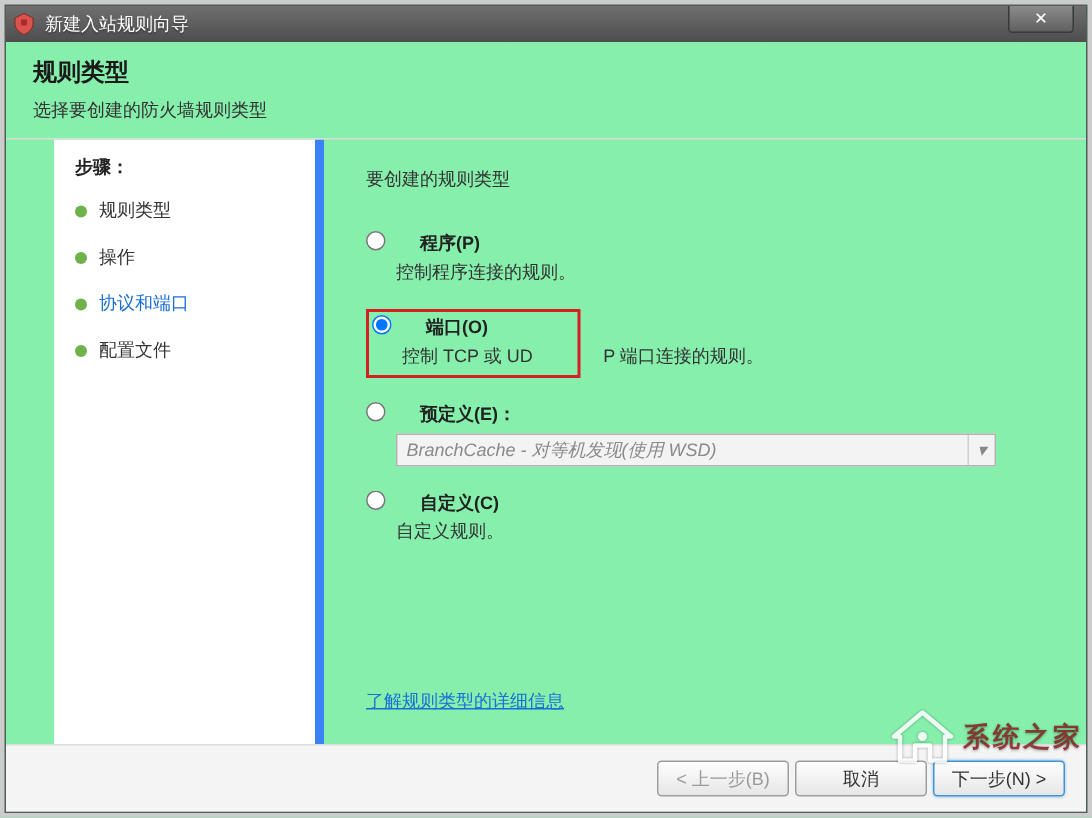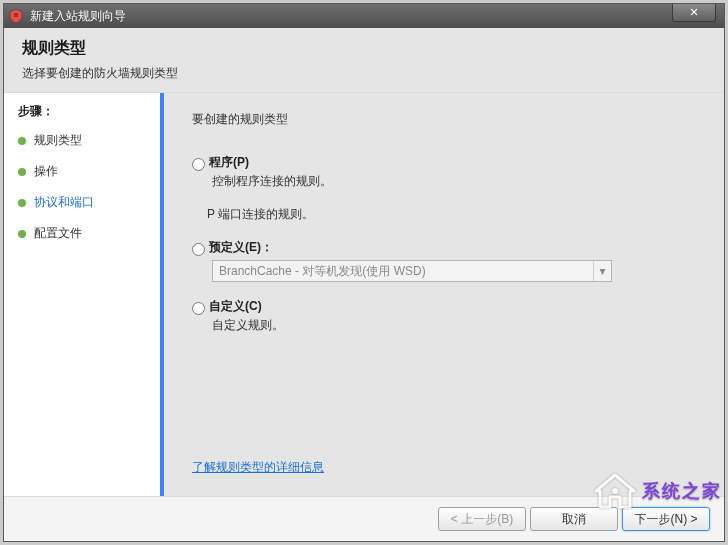--- a/index.html
+++ b/index.html
@@ -9,21 +9,21 @@
     background: #ccc;
     width: 728px;
     height: 545px;
     overflow: hidden;
     position: relative;
   }
   
   .window {
     position: absolute;
     left: 3px; top: 3px; right: 3px; bottom: 3px;
-    background: #e5e5e5;
+    background: #86efac;
     border: 1px solid #5a5a5a;
     display: flex;
     flex-direction: column;
   }
   .titlebar {
     height: 24px;
     background: linear-gradient(#6f6f6f, #4d4d4d);
     display: flex;
     align-items: center;
     padding: 0 4px;
@@ -67,24 +67,25 @@
     font-size: 12px;
     color: #333;
   }
   
   .body {
     flex: 1;
     display: flex;
     overflow: hidden;
   }
   .sidebar {
-    width: 160px;
-    border-right: 4px solid #3b82f6;
+    width: 180px;
+    border-right: 6px solid #3b82f6;
     padding: 10px 14px;
     background: #fff;
+    margin-left: 32px;
   }
   .sidebar .steps-label {
     font-weight: bold;
     font-size: 12px;
     margin-bottom: 12px;
     color: #222;
   }
   .step {
     display: flex;
     align-items: center;
@@ -110,22 +111,22 @@
   .content .prompt {
     font-size: 12px;
     color: #333;
     margin-bottom: 26px;
   }
   .option {
     margin-bottom: 16px;
   }
   .option-row {
     display: flex;
-    align-items: flex-end;
-    gap: 2px;
+    align-items: flex-start;
+    gap: 21px;
   }
   .option input[type=radio] {
     margin-right: 2px;
   }
   .option .opt-label {
     font-weight: bold;
     font-size: 12px;
     color: #222;
   }
   .option .opt-desc {
@@ -145,20 +146,21 @@
     width: 400px;
     height: 22px;
     background: #f3f3f3;
     border: 1px solid #b4b4b4;
     color: #8a8a8a;
     font-size: 12px;
     padding: 2px 22px 2px 6px;
     position: relative;
     display: flex;
     align-items: center;
+    font-style: italic;
   }
   .combo .chev {
     position: absolute;
     right: 0; top: 0; bottom: 0;
     width: 18px;
     border-left: 1px solid #cfcfcf;
     display: flex; align-items: center; justify-content: center;
     color: #888;
   }
   .link-more {
@@ -199,21 +201,21 @@
   
   .watermark {
     position: absolute;
     right: 6px;
     bottom: 34px;
     opacity: .85;
     pointer-events: none;
     display: flex;
     align-items: center;
     gap: 4px;
-    color: #6d28d9;
+    color: #7f1d1d;
   }
   .watermark svg { filter: drop-shadow(0 0 1px rgba(0,0,0,.4)); }
   .watermark .wm-text {
     font-size: 18px;
     font-weight: bold;
     text-shadow: 0 1px 2px rgba(0,0,0,.4);
     letter-spacing: 2px;
   }
 </style>
 </head>
@@ -267,21 +269,27 @@
 
       <div class="option">
         <label class="option-row">
           <input type="radio" name="ruletype" style="">
           <span class="opt-label">程序(P)</span>
         </label>
         <div class="opt-desc">控制程序连接的规则。</div>
       </div>
 
       <div class="option">
-        <span class="opt-desc" style="margin-left:15px; display:inline;">P 端口连接的规则。</span>
+        <span class="highlight-box">
+          <label class="option-row">
+            <input type="radio" name="ruletype" checked="" style="">
+            <span class="opt-label">端口(O)</span>
+          </label>
+          <div class="opt-desc" style="margin-left:20px;">控制 TCP 或 UD</div>
+        </span><span class="opt-desc" style="margin-left:15px; display:inline;">P 端口连接的规则。</span>
       </div>
 
       <div class="option">
         <label class="option-row">
           <input type="radio" name="ruletype" style="">
           <span class="opt-label">预定义(E)：</span>
         </label>
         <div class="combo">
           <span>BranchCache - 对等机发现(使用 WSD)</span>
           <span class="chev">▾</span>

